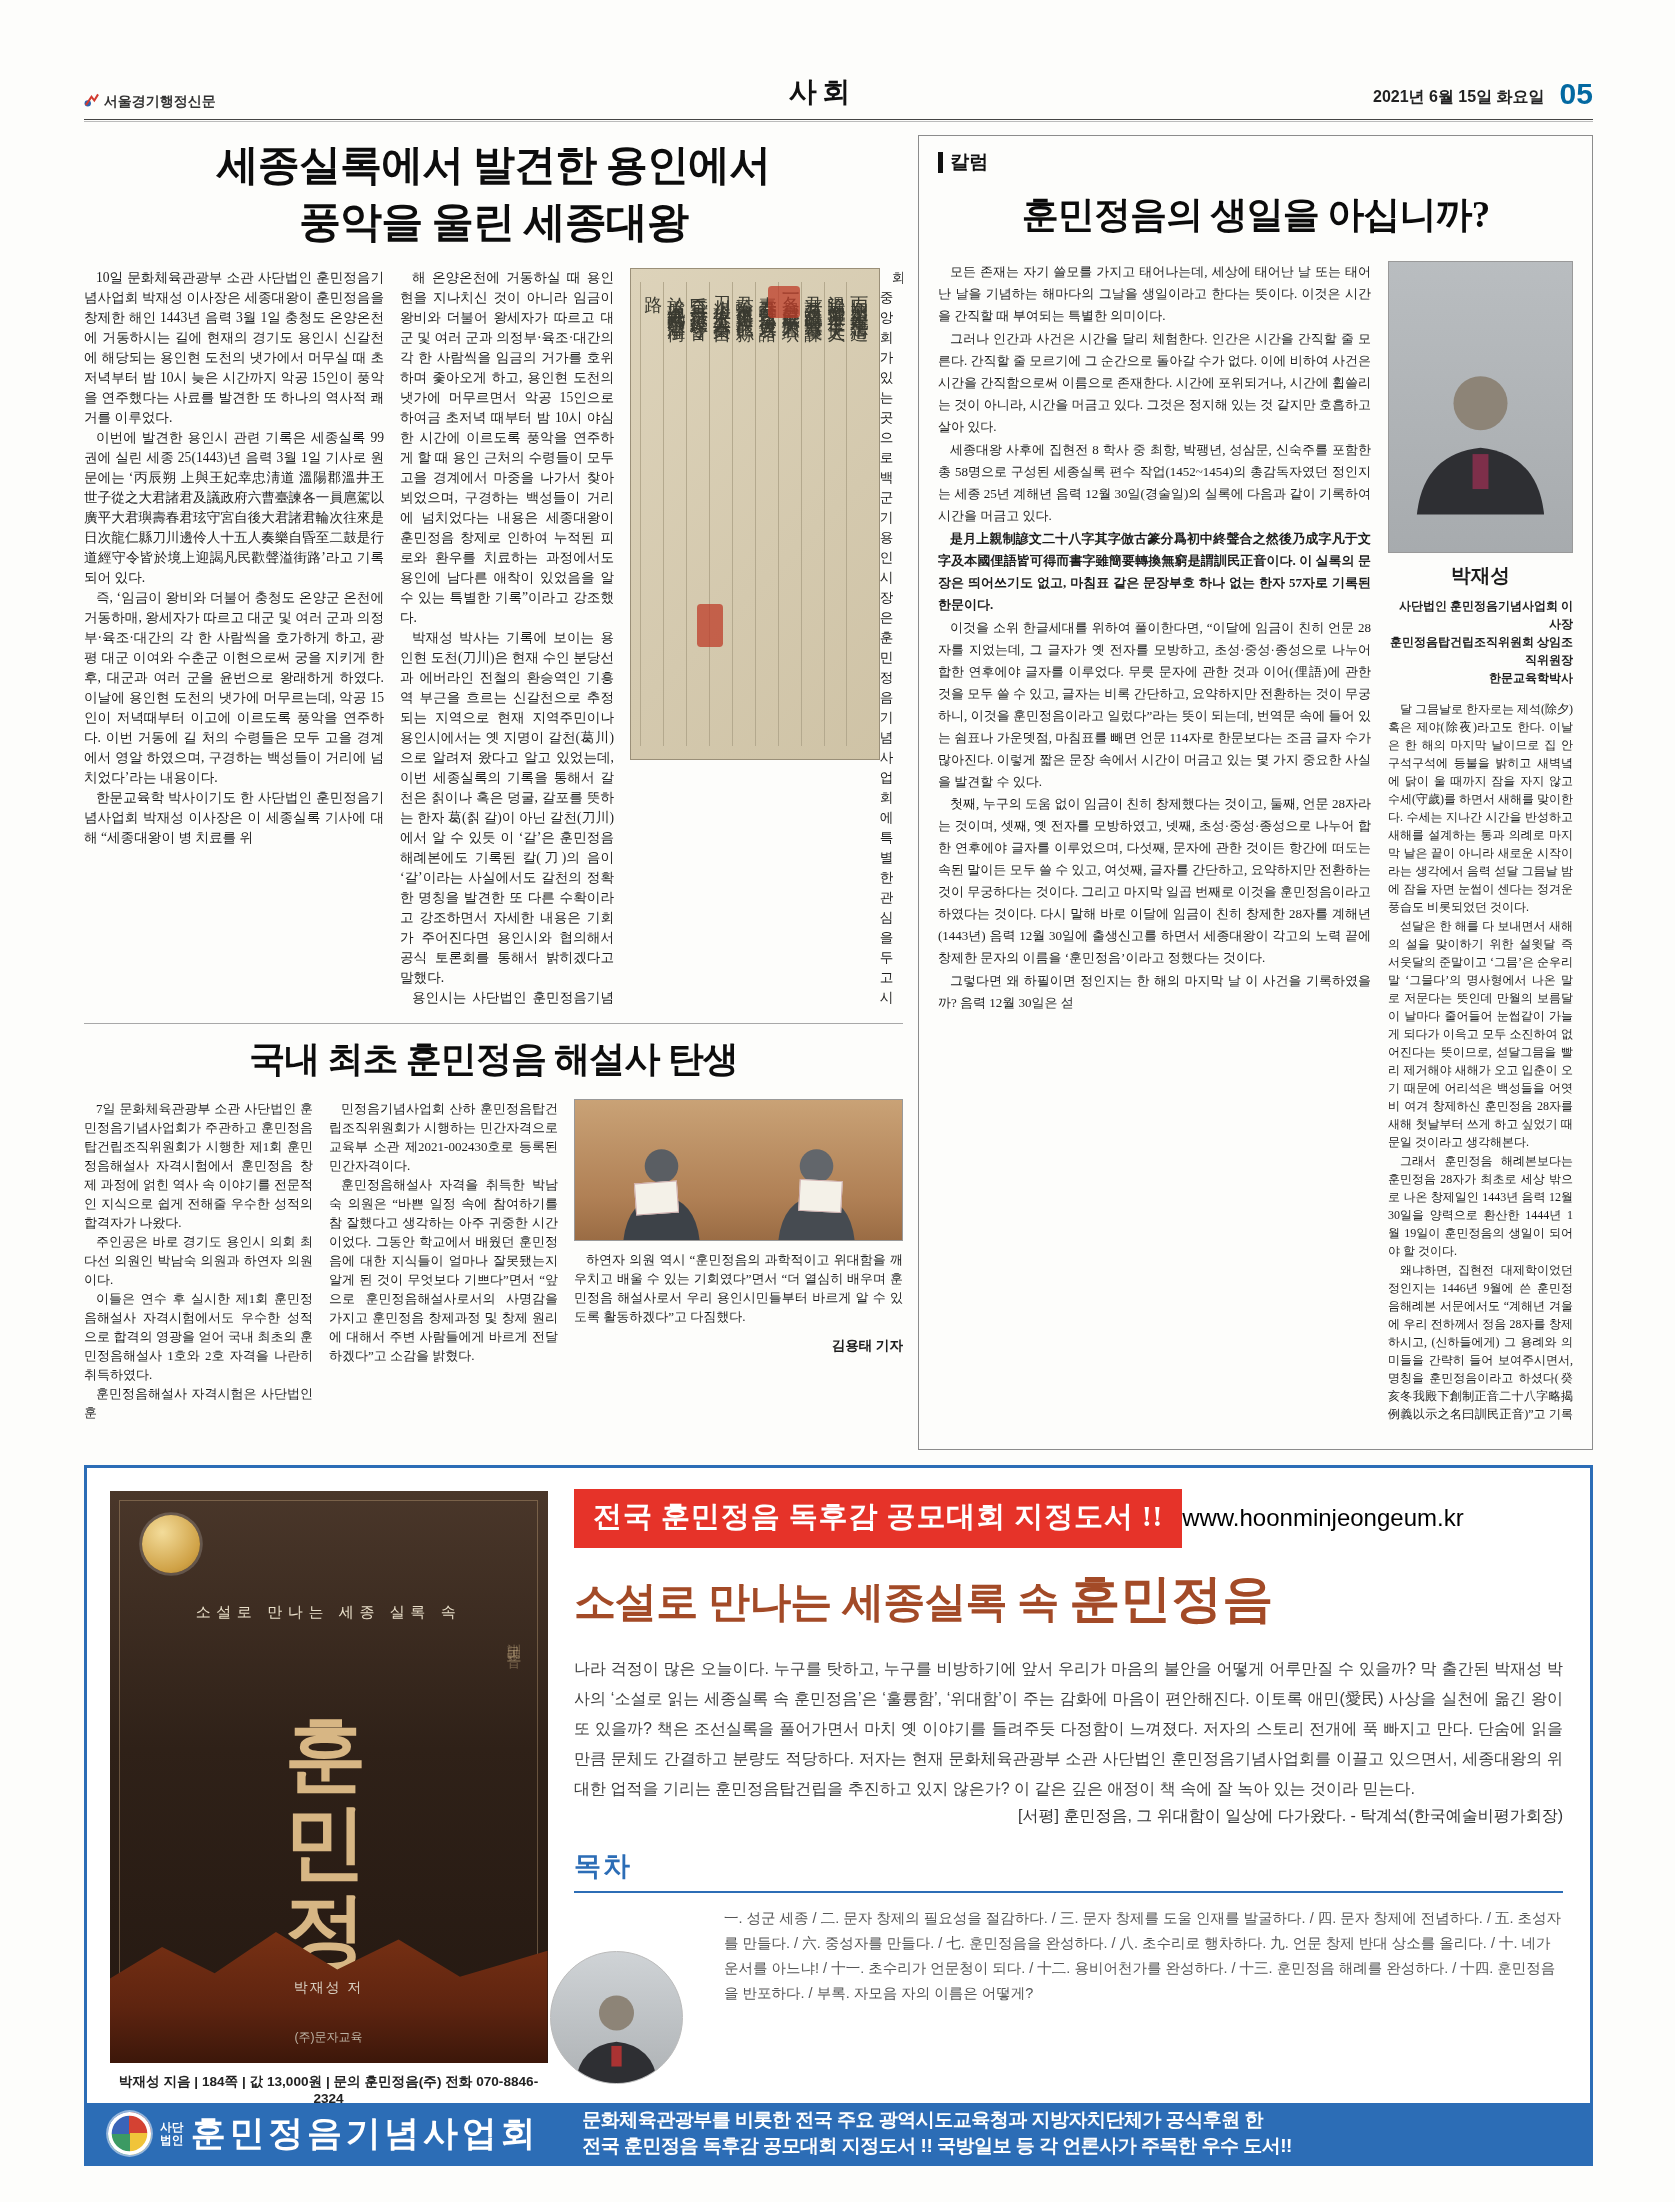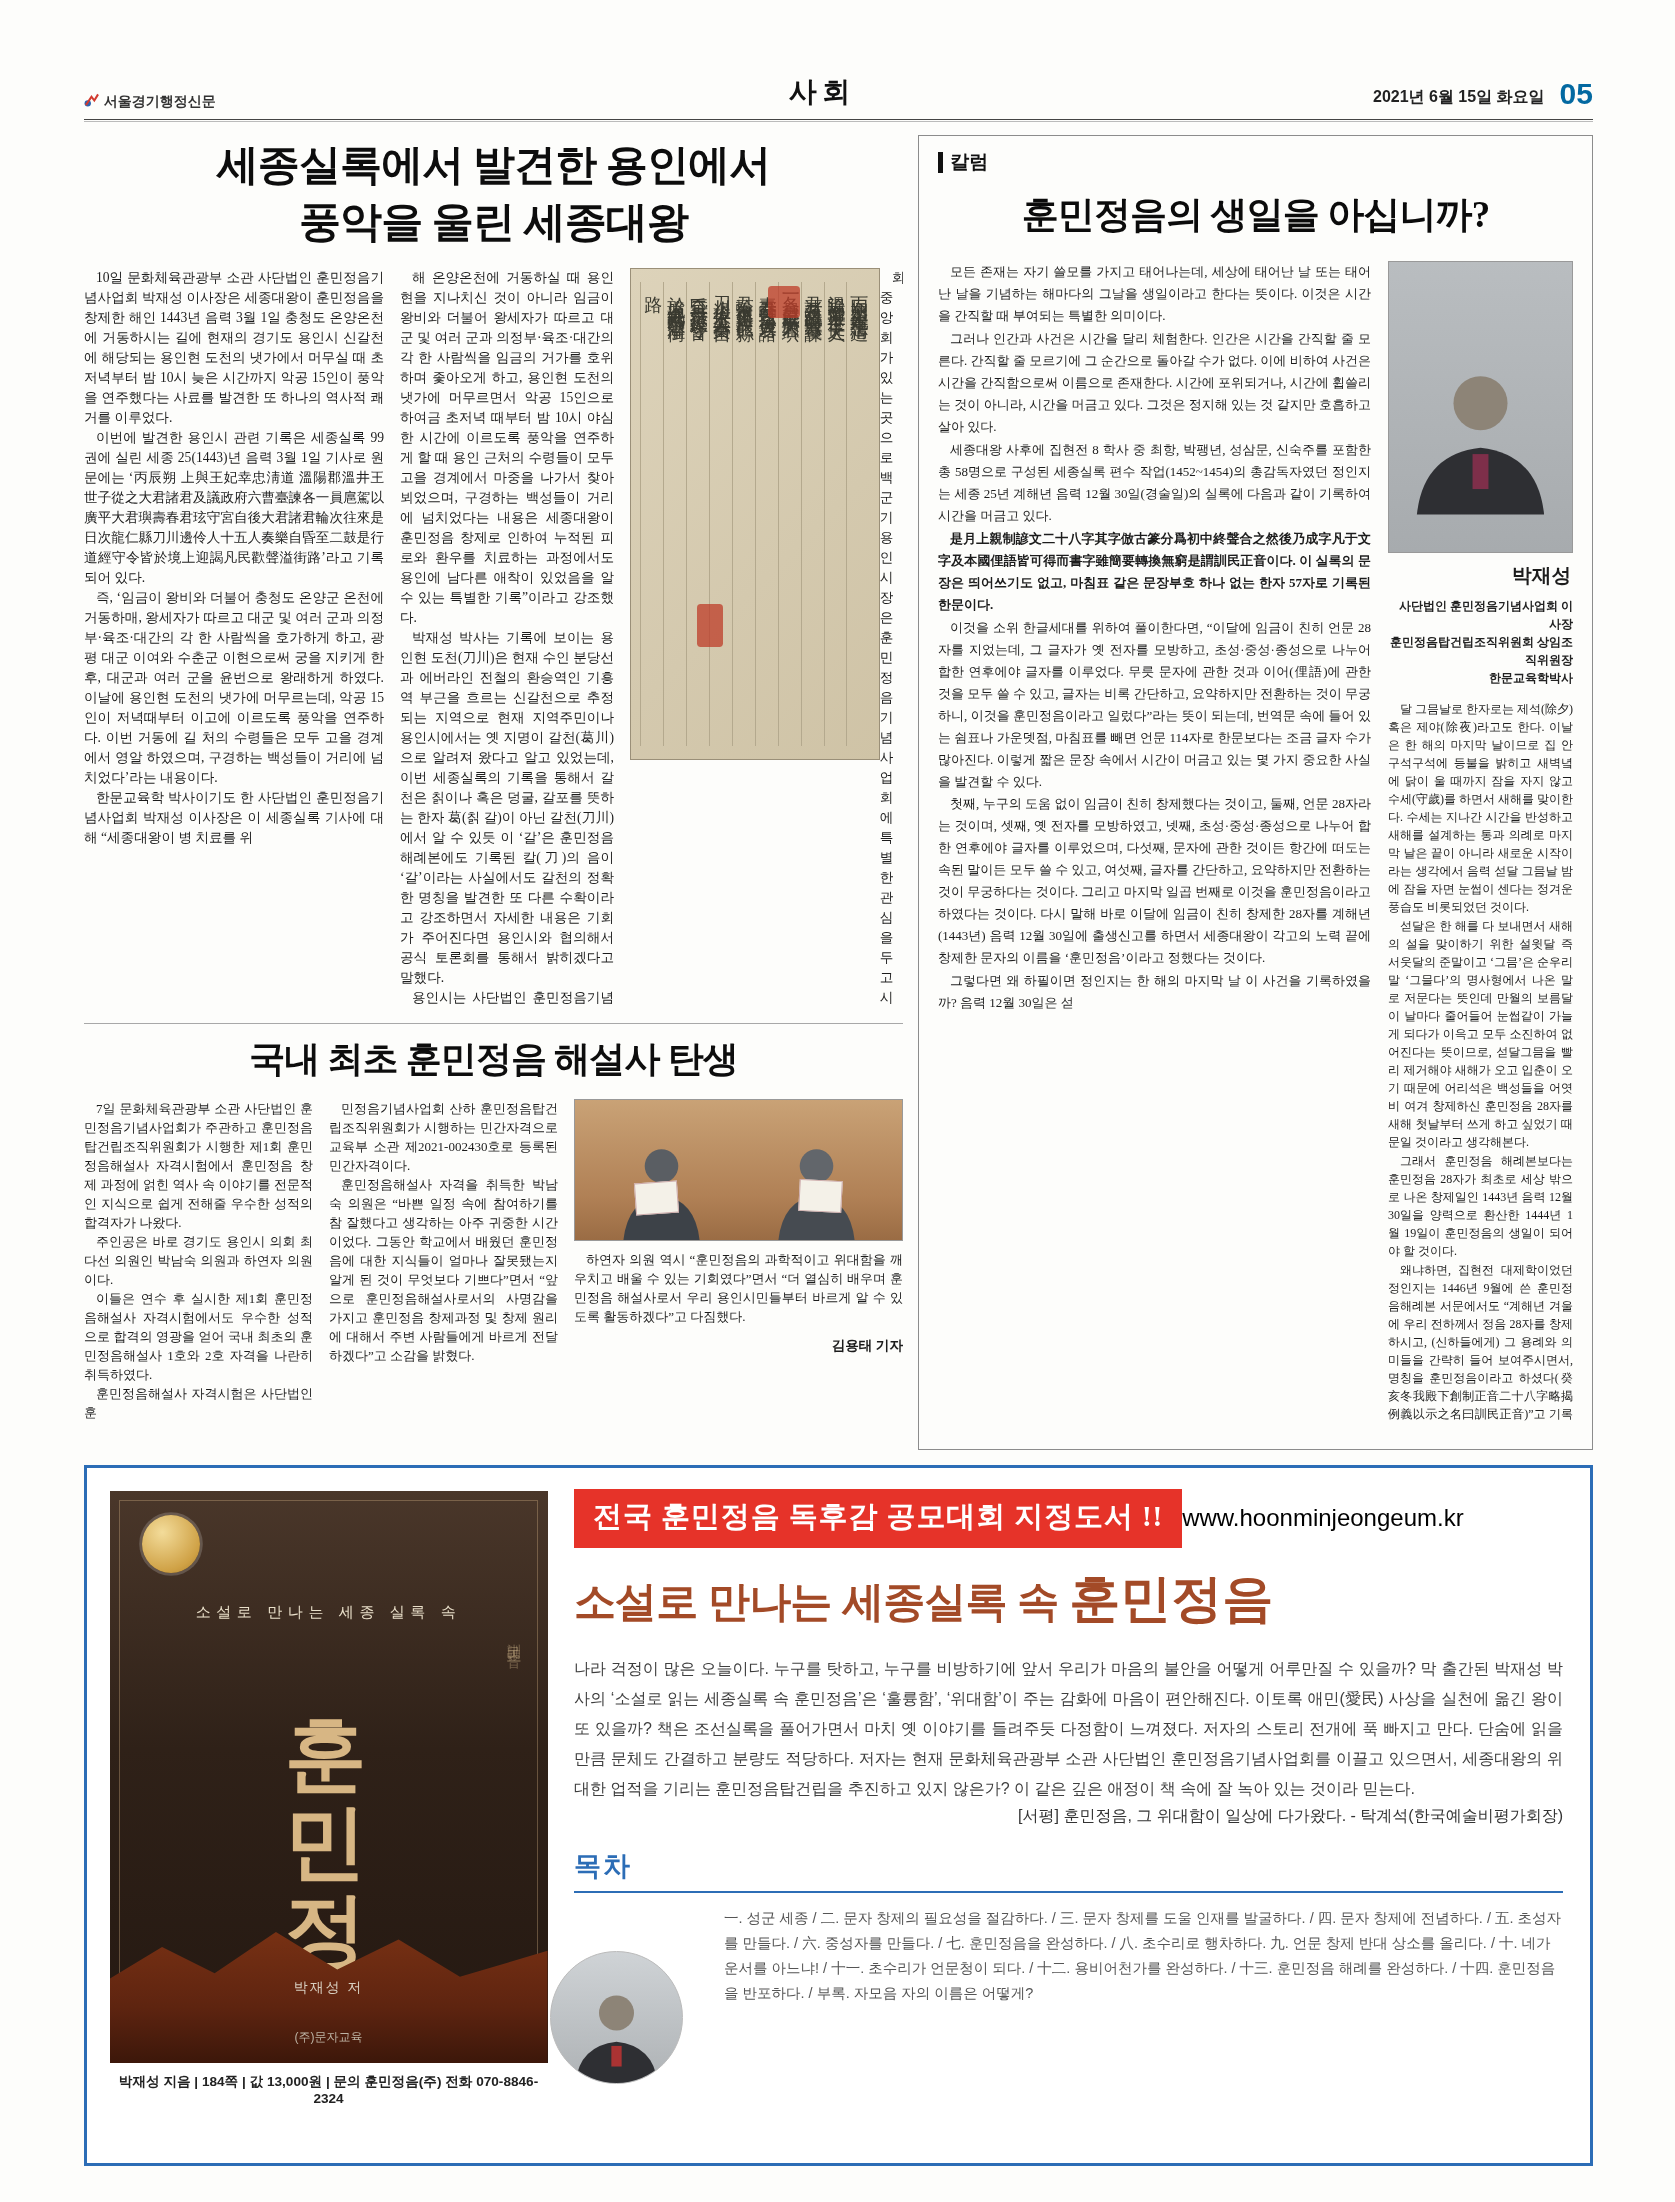--- a/index.html
+++ b/index.html
@@ -50,21 +50,21 @@
   .kicker { display:flex; align-items:center; gap:7.5px; font-family:"Liberation Sans",sans-serif; font-weight:bold; font-size:19px; color:#111; }
   .kicker .bar { width:4.7px; height:20.6px; background:#111; display:inline-block; }
   .col-headline { text-align:center; font-weight:bold; font-size:37px; letter-spacing:-0.9px; margin:15px 0 20.6px; color:#0b0b0b; }
   .col-content { display:flex; gap:17px; height:1162px; overflow:hidden; }
   .col-main { width:433px; flex:none; font-size:13px; line-height:22px; overflow:hidden; }
   .col-main .p, .col-side .p { margin-bottom:0.9px; }
   .hanja-p { font-weight:bold; }
   .col-side { flex:1; display:flex; flex-direction:column; }
   .portrait { height:292px; flex:none; background:linear-gradient(180deg,#b9bdc0,#a7abae); border:0.9px solid #999; display:flex; align-items:flex-end; justify-content:center; overflow:hidden; }
   .portrait svg { width:159px; height:234px; }
-  .author-name { text-align:right; font-weight:bold; font-size:19.7px; margin:9.4px 1.9px 7.5px; }
+  .author-name { text-align:center; font-weight:bold; font-size:19.7px; margin:9.4px 1.9px 7.5px; }
   .author-title { text-align:right; font-size:12px; line-height:18px; font-weight:bold; color:#222; }
   .side-text { margin-top:13px; font-size:12px; line-height:18px; overflow:hidden; flex:1; }
 
   
   .ad { margin-top:15px; height:701px; border:3.7px solid #2c6db6; position:relative; background:#fff; font-family:"Liberation Sans",sans-serif; }
   .cover { position:absolute; left:22.5px; top:22.5px; width:438px; height:572px; background:linear-gradient(180deg,#4a372a 0%,#2f2118 45%,#241811 100%); overflow:hidden; }
   .cover .frame { position:absolute; inset:9.4px; border:0.9px solid rgba(214,181,136,.35); }
   .cover .mountains { position:absolute; bottom:0; left:0; right:0; height:187px; background:linear-gradient(180deg,#8a3a16,#5e2410 70%,#3c170a); clip-path:polygon(0 55%,12% 38%,24% 52%,38% 30%,52% 50%,66% 34%,80% 54%,100% 40%,100% 100%,0 100%); }
   .sticker { position:absolute; left:32px; top:24px; width:58px; height:58px; border-radius:50%; background:radial-gradient(circle at 35% 30%,#f3dc9a,#cfa145 70%,#a87c2c); box-shadow:0 0 0 2.8px rgba(255,255,255,.18); }
   .cover-label { position:absolute; top:112px; width:100%; text-align:center; color:#e9dfc9; font-size:15px; letter-spacing:5.6px; }
@@ -260,16 +260,28 @@
     </div>
 
     <div class="ad-photo">
       <svg viewBox="0 0 100 100">
           <circle cx="50" cy="32" r="17" fill="#8d8477"></circle>
           <path d="M10 100 Q14 64 50 60 Q86 64 90 100 Z" fill="#2e2f33"></path>
           <rect x="45" y="64" width="10" height="20" fill="#a33"></rect>
         </svg>
     </div>
 
+    <div class="ad-bar">
+      <div class="emblem"></div>
+      <div class="org-small">
+        <div>사단</div>
+        <div>법인</div>
+      </div>
+      <div class="org-name">훈민정음기념사업회</div>
+      <div class="bar-text">
+        <div>문화체육관광부를 비롯한 전국 주요 광역시도교육청과 지방자치단체가 공식후원 한</div>
+        <div>전국 훈민정음 독후감 공모대회 지정도서 !!  국방일보 등  각 언론사가 주목한 우수 도서!!</div>
+      </div>
+    </div>
   </div>
 
 </div>
 
 
 </body></html>

